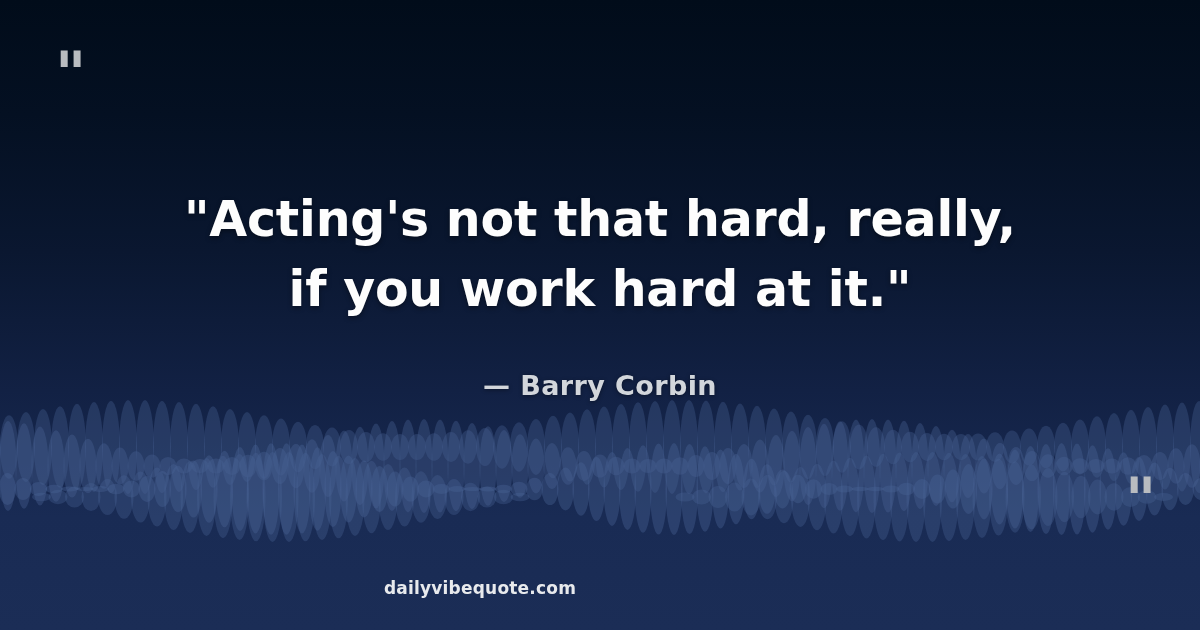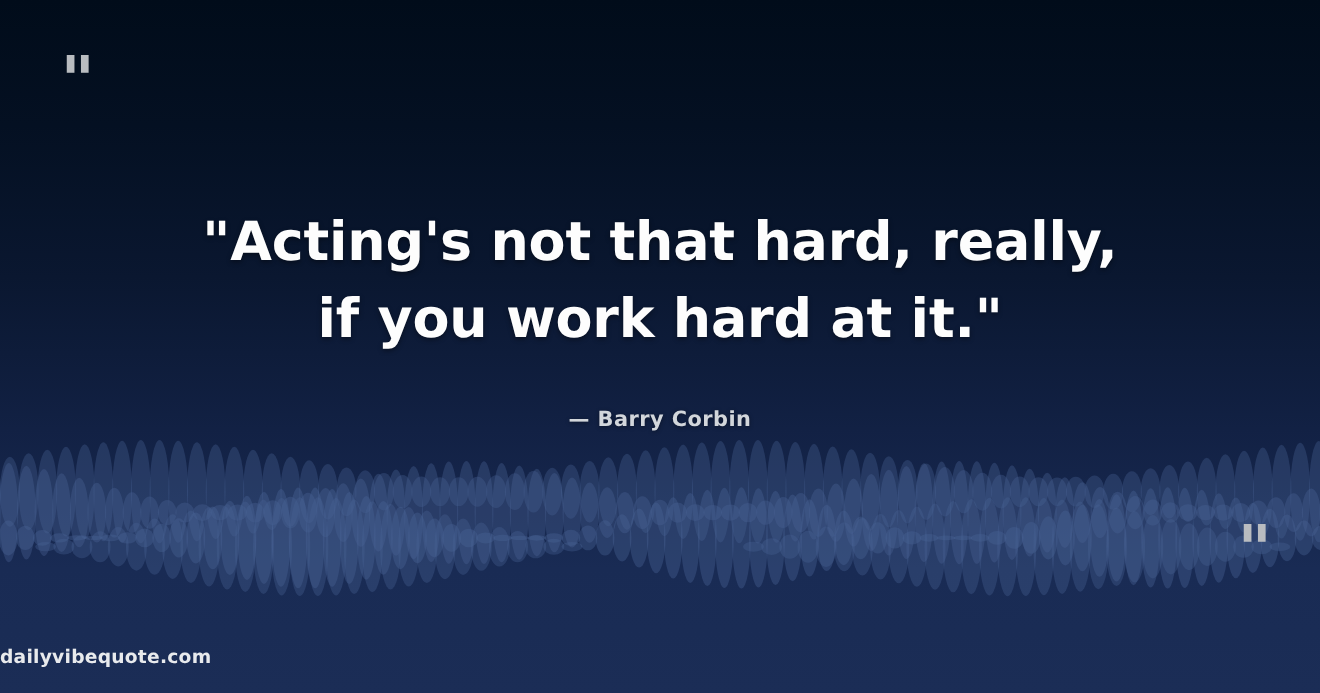--- a/index.html
+++ b/index.html
@@ -78,31 +78,32 @@
     line-height: 1.42;
     letter-spacing: -0.2px;
     text-shadow: 0 2px 5px rgba(0,0,0,0.40);
   }
 
   #quote-author {
     margin: 0;
     margin-top: 46px;
     text-align: center;
     color: #d2d6db;
-    font-size: 19px;
+    font-size: 27px;
     font-weight: 700;
     letter-spacing: 0.4px;
     text-shadow: 0 1px 4px rgba(0,0,0,0.40);
   }
 
   #footer {
     position: absolute;
     left: 0;
-    bottom: 22px;
+    bottom: 32px;
     width: 960px;
+    text-align: center;
   }
   #site-url {
     color: #e8eaed;
     font-size: 17px;
     font-weight: 700;
     letter-spacing: 0.2px;
   }
 </style>
 </head>
 <body>

